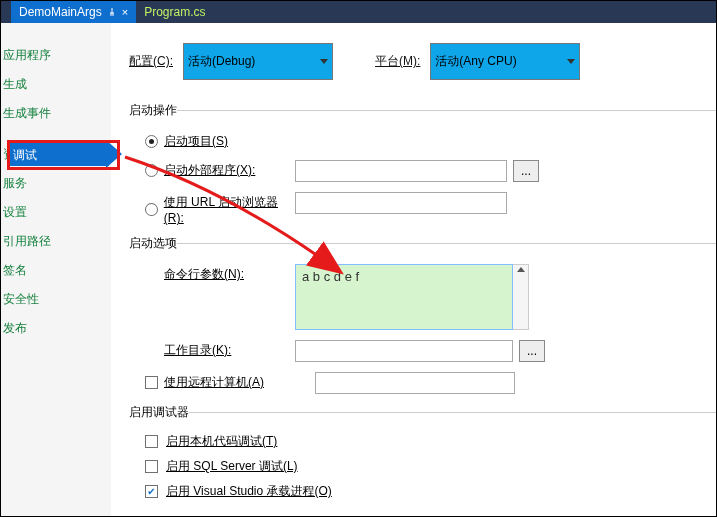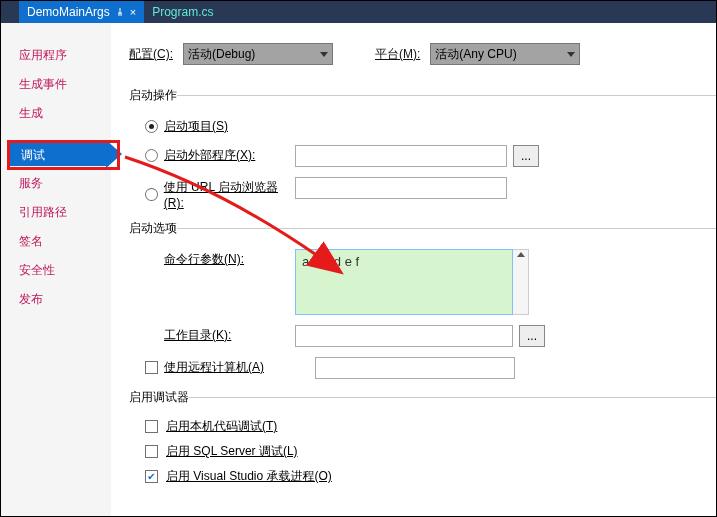--- a/index.html
+++ b/index.html
@@ -1,41 +1,41 @@
 <!DOCTYPE html>
 <html><head>
 <meta charset="utf-8">
 <style>
 * { box-sizing: border-box; margin: 0; padding: 0; font-family: "Microsoft YaHei", "Segoe UI", sans-serif; font-size: 12px; }
 body { width: 717px; height: 517px; background: #fff; position: relative; overflow: hidden; }
 
 .border { border: 1px solid #000; width: 717px; height: 517px; position: relative; }
 
-.tabbar { background: #293955; height: 22px; display: flex; align-items: stretch; padding-left: 18px; }
+.tabbar { background: #293955; height: 22px; display: flex; align-items: stretch; padding-left: 10px; }
 .tab { display: flex; align-items: center; padding: 0 8px; color: #fff; gap: 6px; }
 .tab.active { background: #0e6fce; }
-.tab.inactive { color: #5eead4; }
+.tab.inactive { color: #bef264; }
 .pin { width: 8px; height: 8px; }
 .closex { font-size: 11px; }
 
 .body { display: flex; height: calc(517px - 24px); background: #f5f5f5; }
 
 .sidebar { width: 110px; background: #f5f5f5; padding-top: 18px; }
-.sidebar-item { padding: 6px 18px; color: #be185d; cursor: pointer; position: relative; }
+.sidebar-item { padding: 6px 2px; color: #15803d; cursor: pointer; position: relative; }
 
 .highlight-box { position: absolute; border: 3px solid #e51b1b; left: 6px; top: 139px; width: 113px; height: 30px; pointer-events: none; z-index: 5; }
 .selected-arrow { position: absolute; left: 105px; top: 139px; width: 0; height: 0; border-top: 14px solid transparent; border-bottom: 14px solid transparent; border-left: 16px solid #0e6fce; z-index: 3; }
 .selected-bg { position: absolute; left: 8px; top: 141px; width: 100px; height: 24px; background: #0e6fce; z-index: 2; }
-.selected-text { position: absolute; left: 20px; top: 146px; color: #fff; z-index: 4; }
+.selected-text { position: absolute; left: 12px; top: 146px; color: #fff; z-index: 4; }
 
 .main { flex: 1; background: #fff; padding: 20px 0 0 18px; overflow: hidden; }
 
 .toprow { display: flex; align-items: center; gap: 10px; margin-bottom: 22px; }
 .lbl { color: #111; }
-.sel { height: 22px; border: 1px solid #777; background: #a3a3a3; padding: 0 4px; display: flex; align-items: center; justify-content: space-between; }
+.sel { height: 37px; border: 1px solid #777; background: #0ea5e9; padding: 0 4px; display: flex; align-items: center; justify-content: space-between; }
 .sel-caret { border-left: 4px solid transparent; border-right: 4px solid transparent; border-top: 5px solid #333; margin-left: 6px; }
 
 .group-title { display: flex; align-items: center; gap: 0; margin-bottom: 12px; }
 .group-title .line { flex: 1; height: 1px; background: #ccc; }
 
 .field { display: flex; align-items: flex-start; margin-bottom: 10px; padding-left: 16px; }
 .field .flabel { width: 150px; display: flex; align-items: center; gap: 6px; padding-top: 2px; }
 .radio { width: 13px; height: 13px; border: 1px solid #707070; border-radius: 50%; display: inline-flex; align-items: center; justify-content: center; background: #fff; }
 .radio.checked::after { content:""; width: 5px; height: 5px; background: #222; border-radius: 50%; }
 .check { width: 13px; height: 13px; border: 1px solid #707070; background: #fff; display: inline-flex; align-items: center; justify-content: center; font-size: 10px; color: #0e6fce; }
@@ -68,25 +68,26 @@
       <span class="closex">×</span>
     </div>
     <div class="tab inactive">
       <span>Program.cs</span>
     </div>
   </div>
 
   <div class="body">
     <div class="sidebar">
       <div class="sidebar-item">应用程序</div>
+      <div class="sidebar-item">生成</div>
       <div class="sidebar-item">生成事件</div>
-      <div class="sidebar-item">生成</div>
       <div class="sidebar-item"></div>
       <div class="sidebar-item">资源</div>
       <div class="sidebar-item">服务</div>
+      <div class="sidebar-item">设置</div>
       <div class="sidebar-item">引用路径</div>
       <div class="sidebar-item">签名</div>
       <div class="sidebar-item">安全性</div>
       <div class="sidebar-item">发布</div>
     </div>
 
     <div class="main">
       <div class="toprow">
         <span class="lbl underline">配置(C):</span>
         <div class="sel" style="width:150px">

